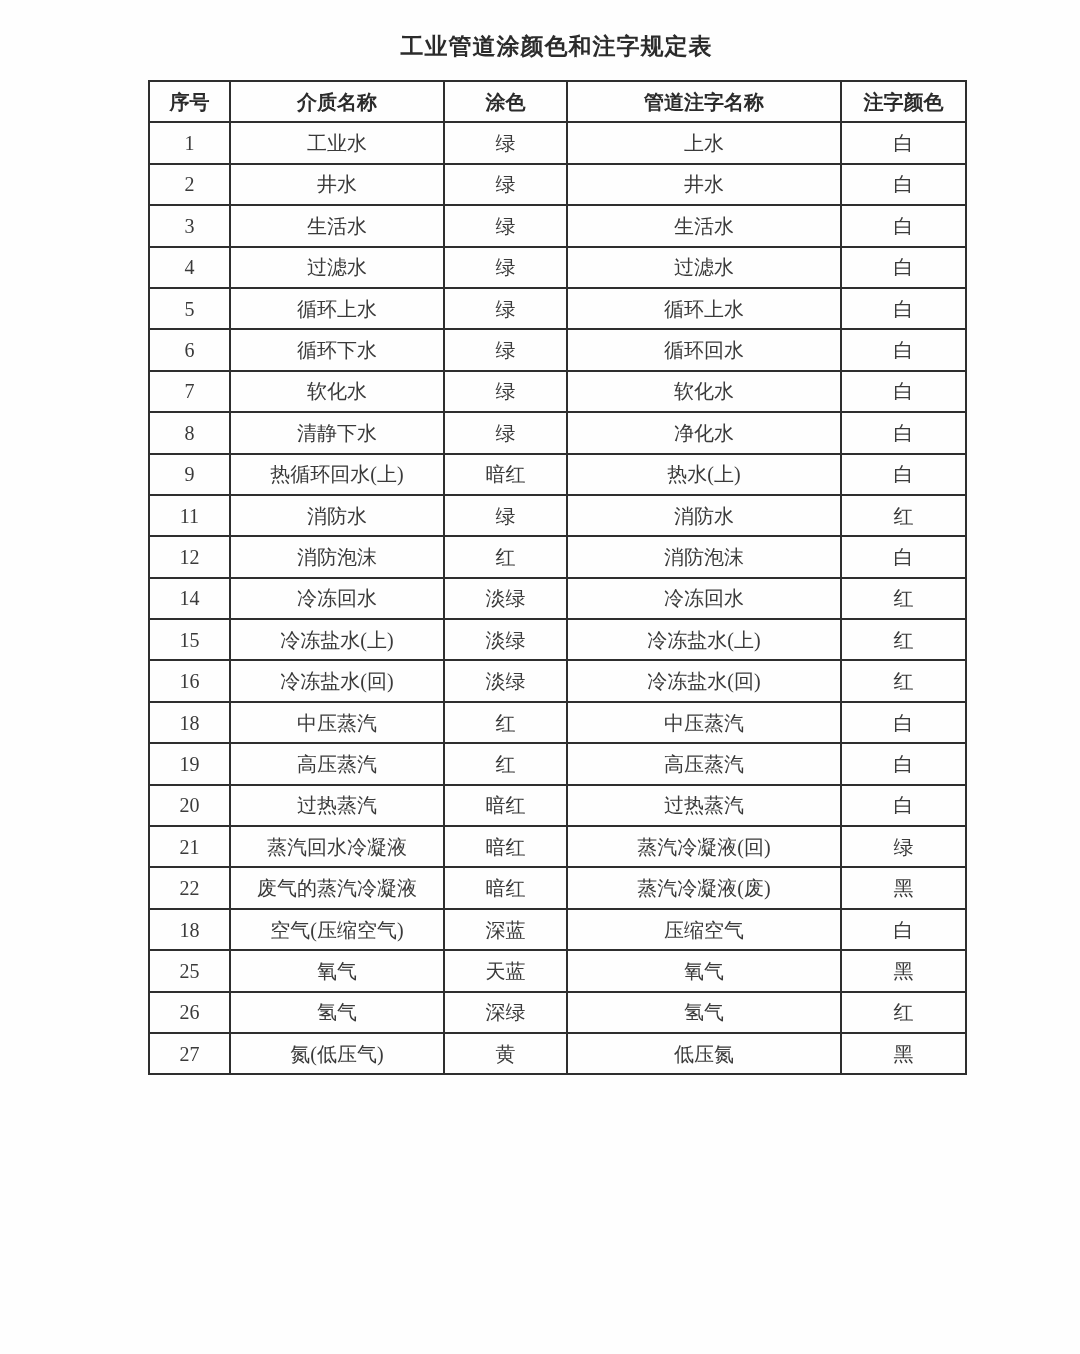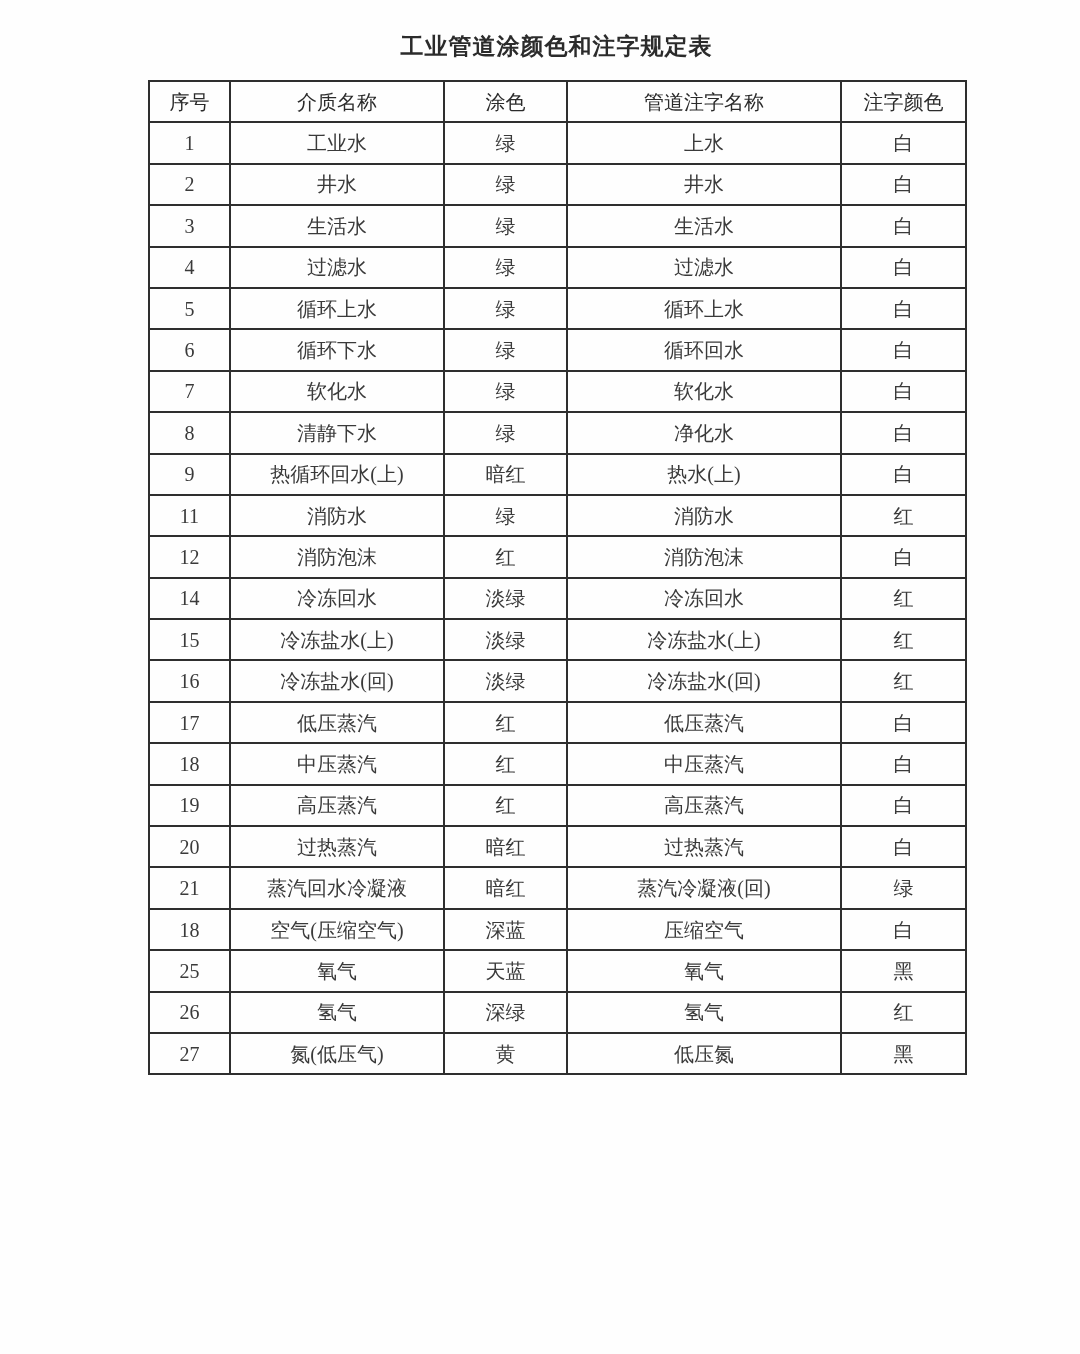--- a/index.html
+++ b/index.html
@@ -39,21 +39,21 @@
     text-align: center;
     vertical-align: middle;
     height: 41.4px;
     padding: 0 4px;
     font-size: 20px;
     line-height: 1.1;
     overflow: hidden;
     white-space: nowrap;
   }
   .spec-table th {
-    font-weight: normal;
+    font-weight: bold;
     color: #2b2b2b;
     border-radius: 17px;
   }
   .spec-table td {
     font-weight: normal;
     color: #3a3a3a;
   }
 </style>
 </head>
 <body>
@@ -172,27 +172,20 @@
           <td>红</td>
         </tr>
         <tr>
           <td>16</td>
           <td>冷冻盐水(回)</td>
           <td>淡绿</td>
           <td>冷冻盐水(回)</td>
           <td>红</td>
         </tr>
         <tr>
-          <td>17</td>
-          <td>低压蒸汽</td>
-          <td>红</td>
-          <td>低压蒸汽</td>
-          <td>白</td>
-        </tr>
-        <tr>
           <td>18</td>
           <td>中压蒸汽</td>
           <td>红</td>
           <td>中压蒸汽</td>
           <td>白</td>
         </tr>
         <tr>
           <td>19</td>
           <td>高压蒸汽</td>
           <td>红</td>
@@ -205,20 +198,27 @@
           <td>暗红</td>
           <td>过热蒸汽</td>
           <td>白</td>
         </tr>
         <tr>
           <td>21</td>
           <td>蒸汽回水冷凝液</td>
           <td>暗红</td>
           <td>蒸汽冷凝液(回)</td>
           <td>绿</td>
+        </tr>
+        <tr>
+          <td>22</td>
+          <td>废气的蒸汽冷凝液</td>
+          <td>暗红</td>
+          <td>蒸汽冷凝液(废)</td>
+          <td>黑</td>
         </tr>
         <tr>
           <td>18</td>
           <td>空气(压缩空气)</td>
           <td>深蓝</td>
           <td>压缩空气</td>
           <td>白</td>
         </tr>
         <tr>
           <td>25</td>

